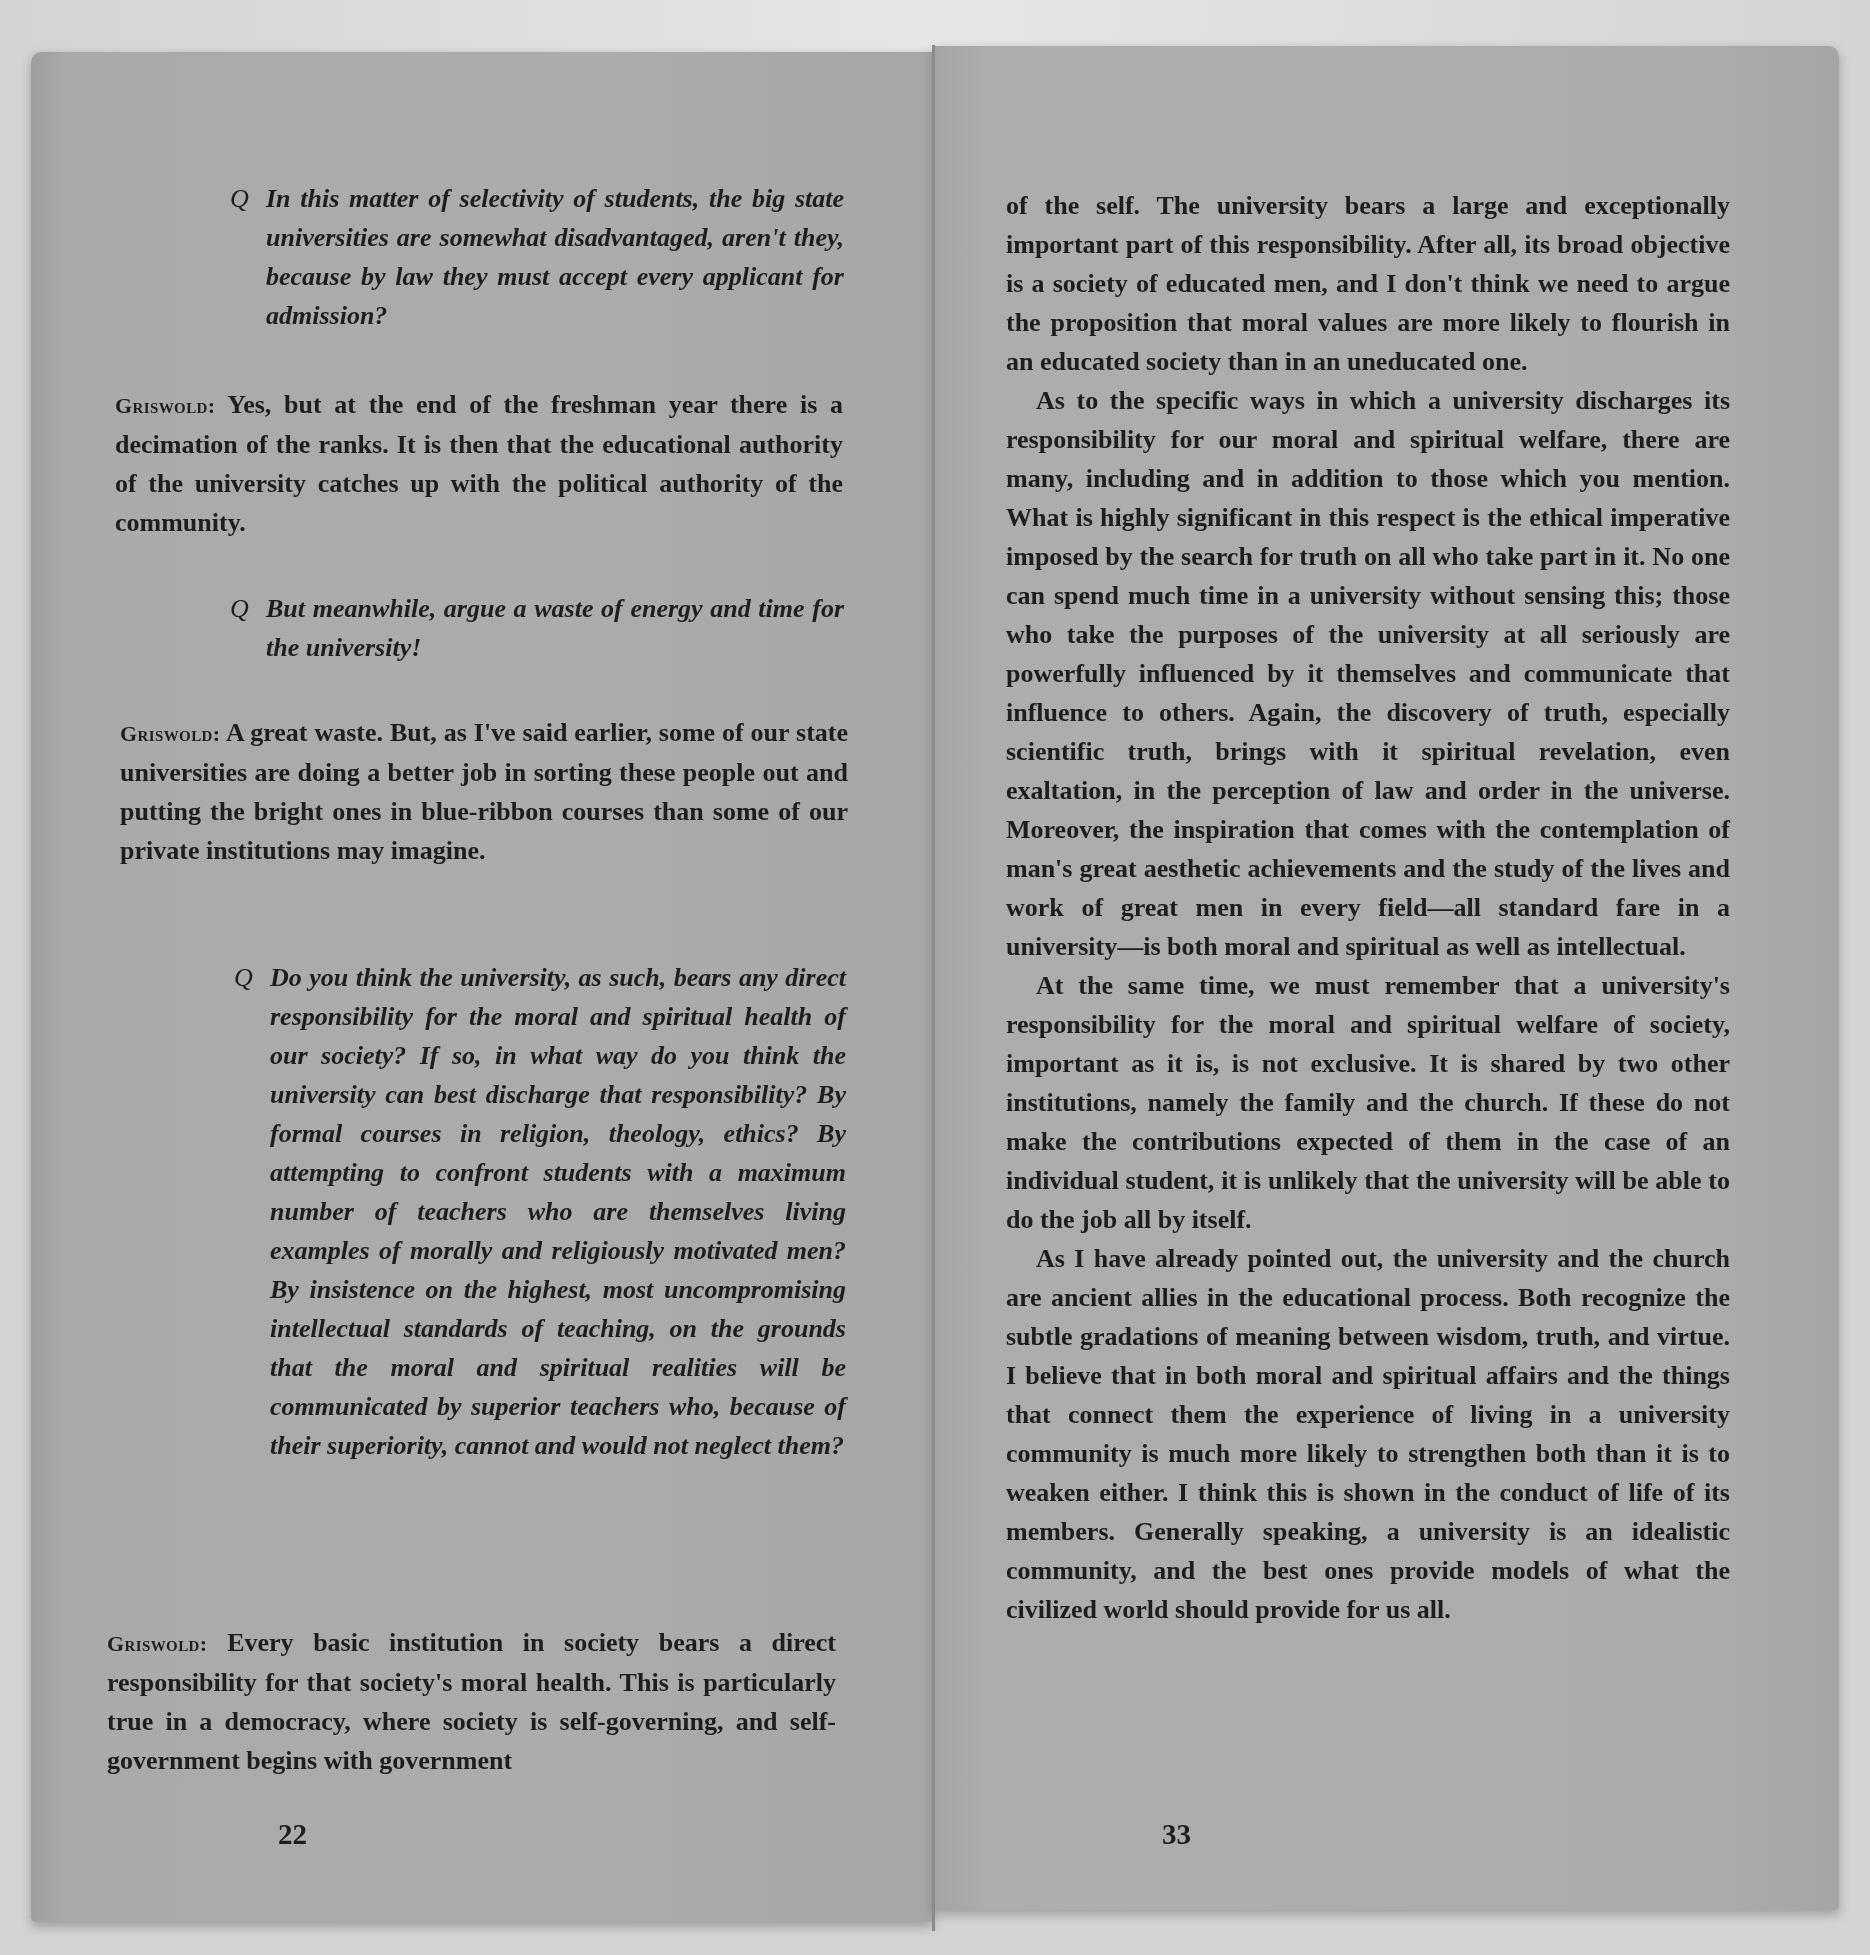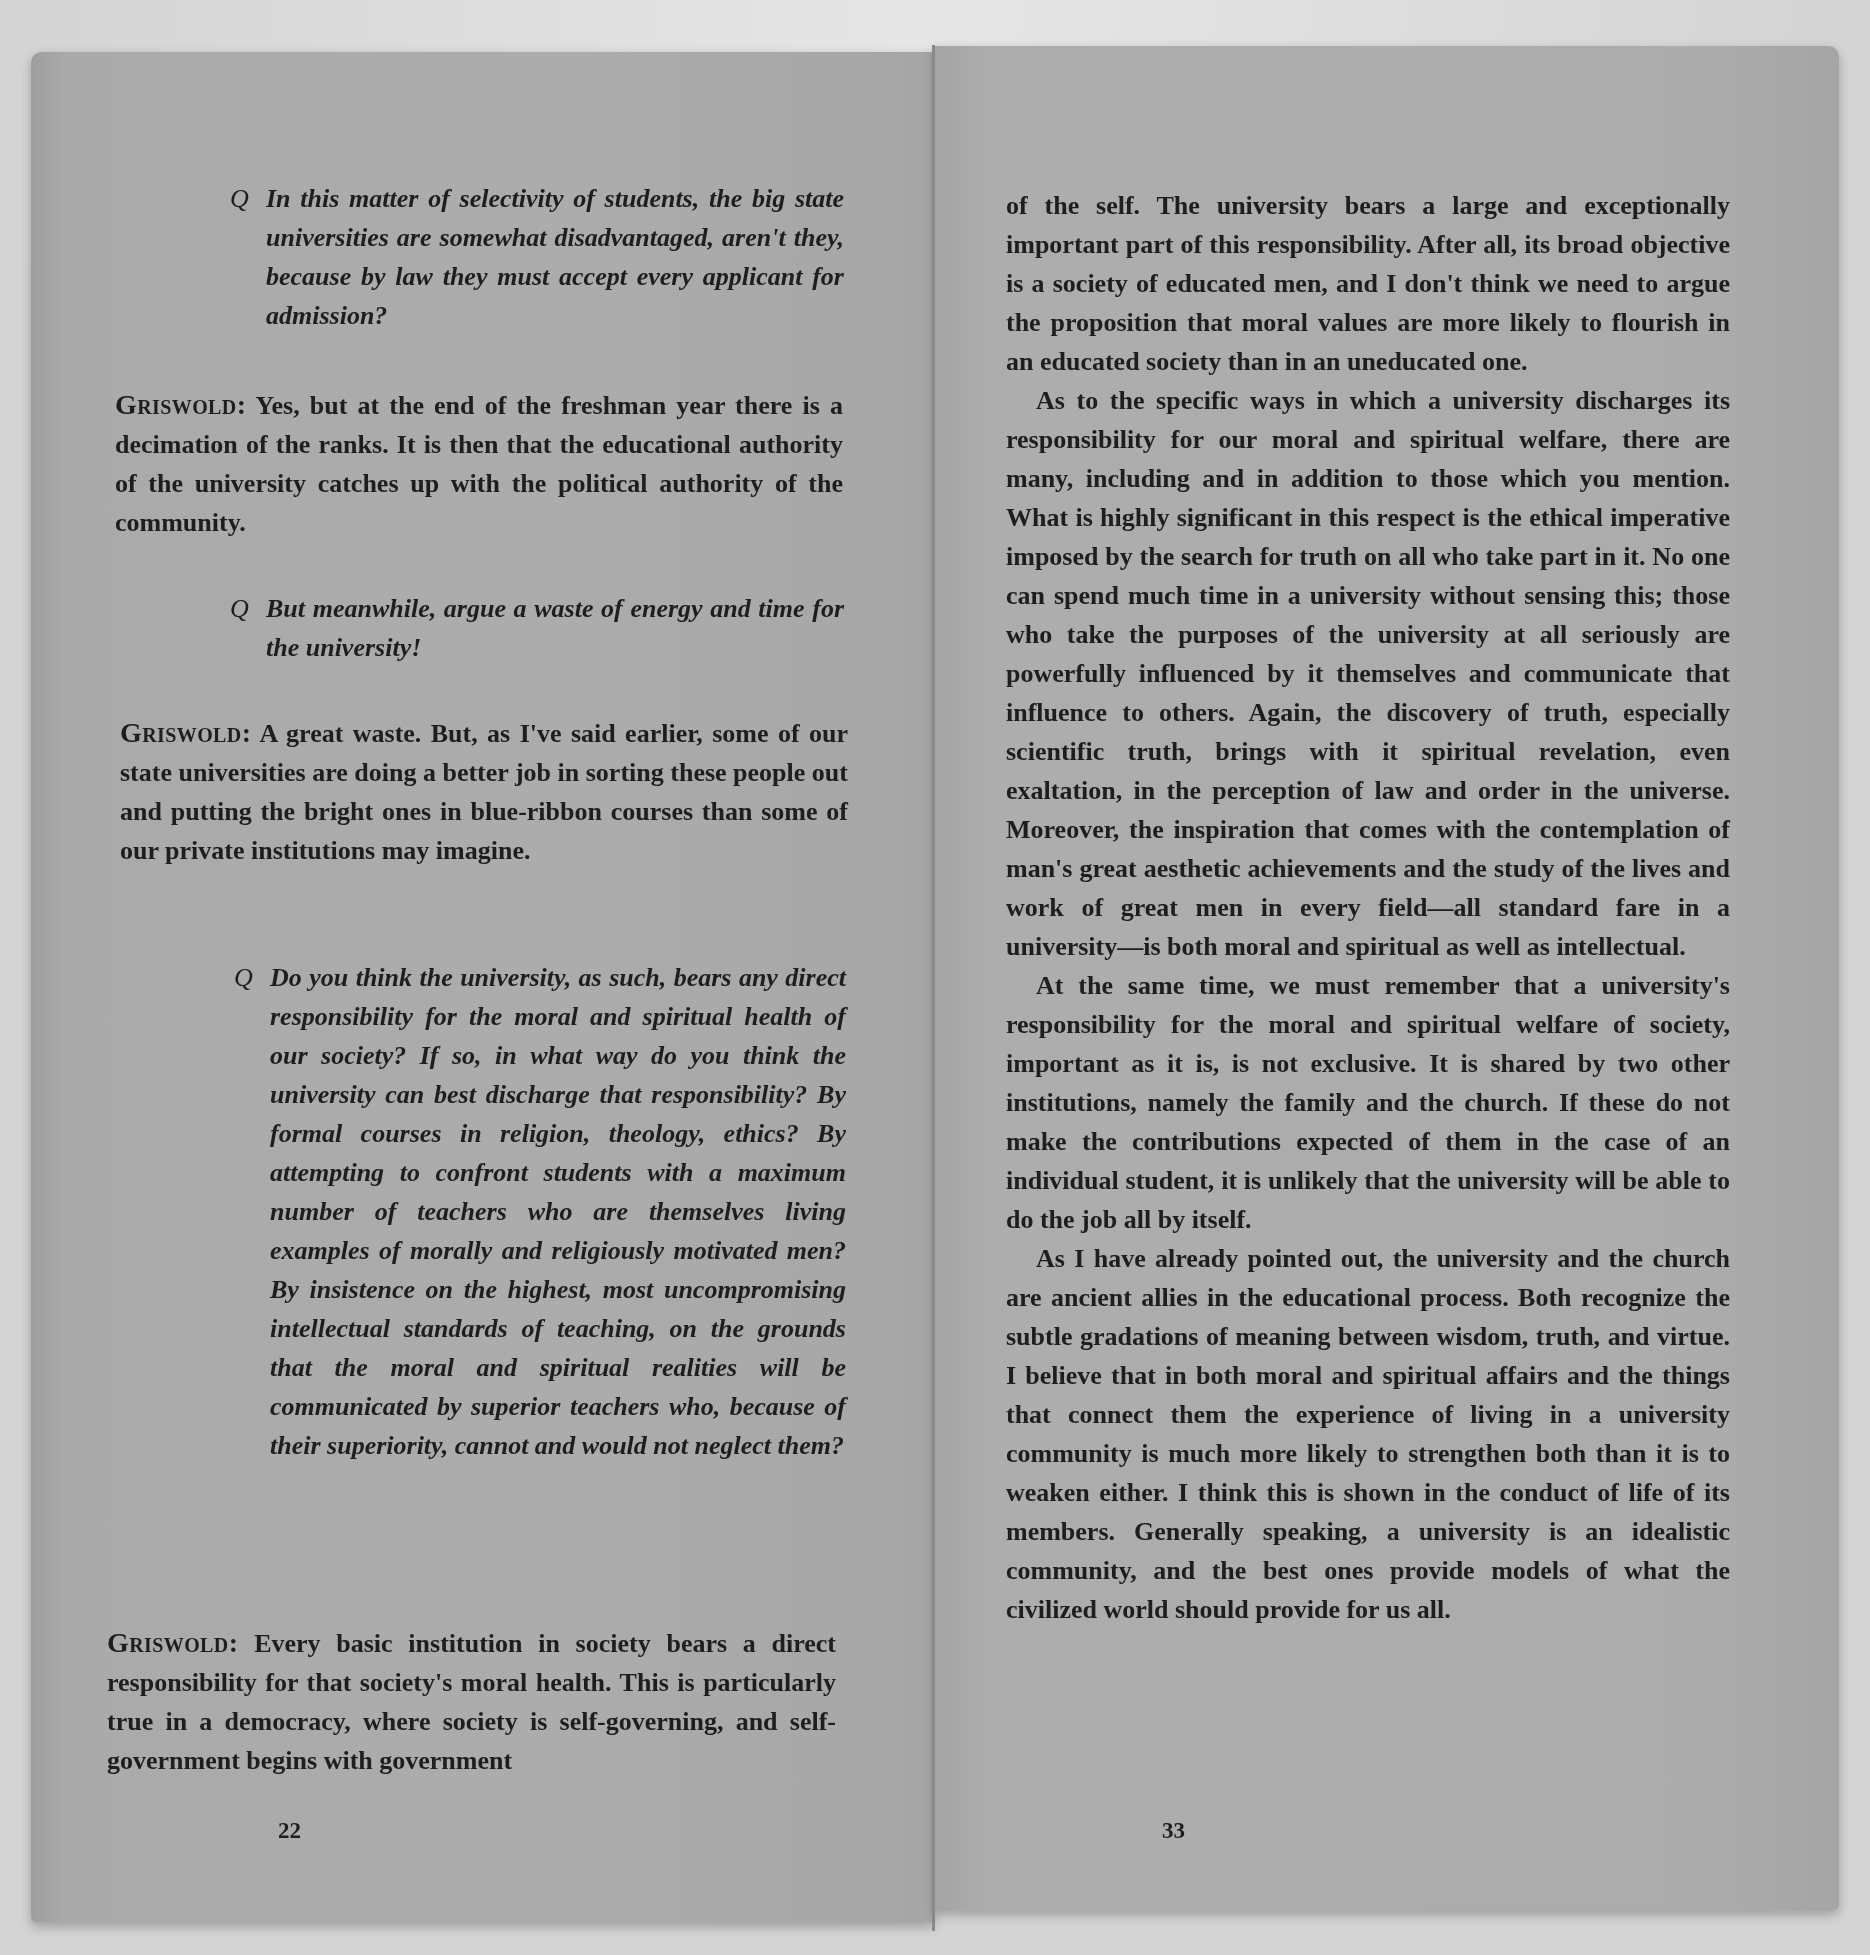--- a/index.html
+++ b/index.html
@@ -34,26 +34,26 @@
     font-size:26px;
     line-height:39px;
     text-align:justify;
     hyphens:manual;
   }
   .q-block { font-style:italic; }
   .q-block .q-letter {
     position:absolute; left:-36px; top:0; font-style:italic;
   }
   .speaker {
-    font-variant:small-caps; font-size:28px; letter-spacing:0.4px;
+    font-variant:small-caps; font-size:22px; letter-spacing:0.4px;
   }
   .para-indent { text-indent:30px; }
   .para { margin:0;font-weight:bold; }
   .page-number {
-    position:absolute; font-size:23px; font-weight:bold;
+    position:absolute; font-size:29px; font-weight:bold;
   }
 </style>
 </head>
 <body>
 
 <div class="page page-left"></div>
 
 <div class="page page-right"></div>
 <div class="spine"></div>
 

